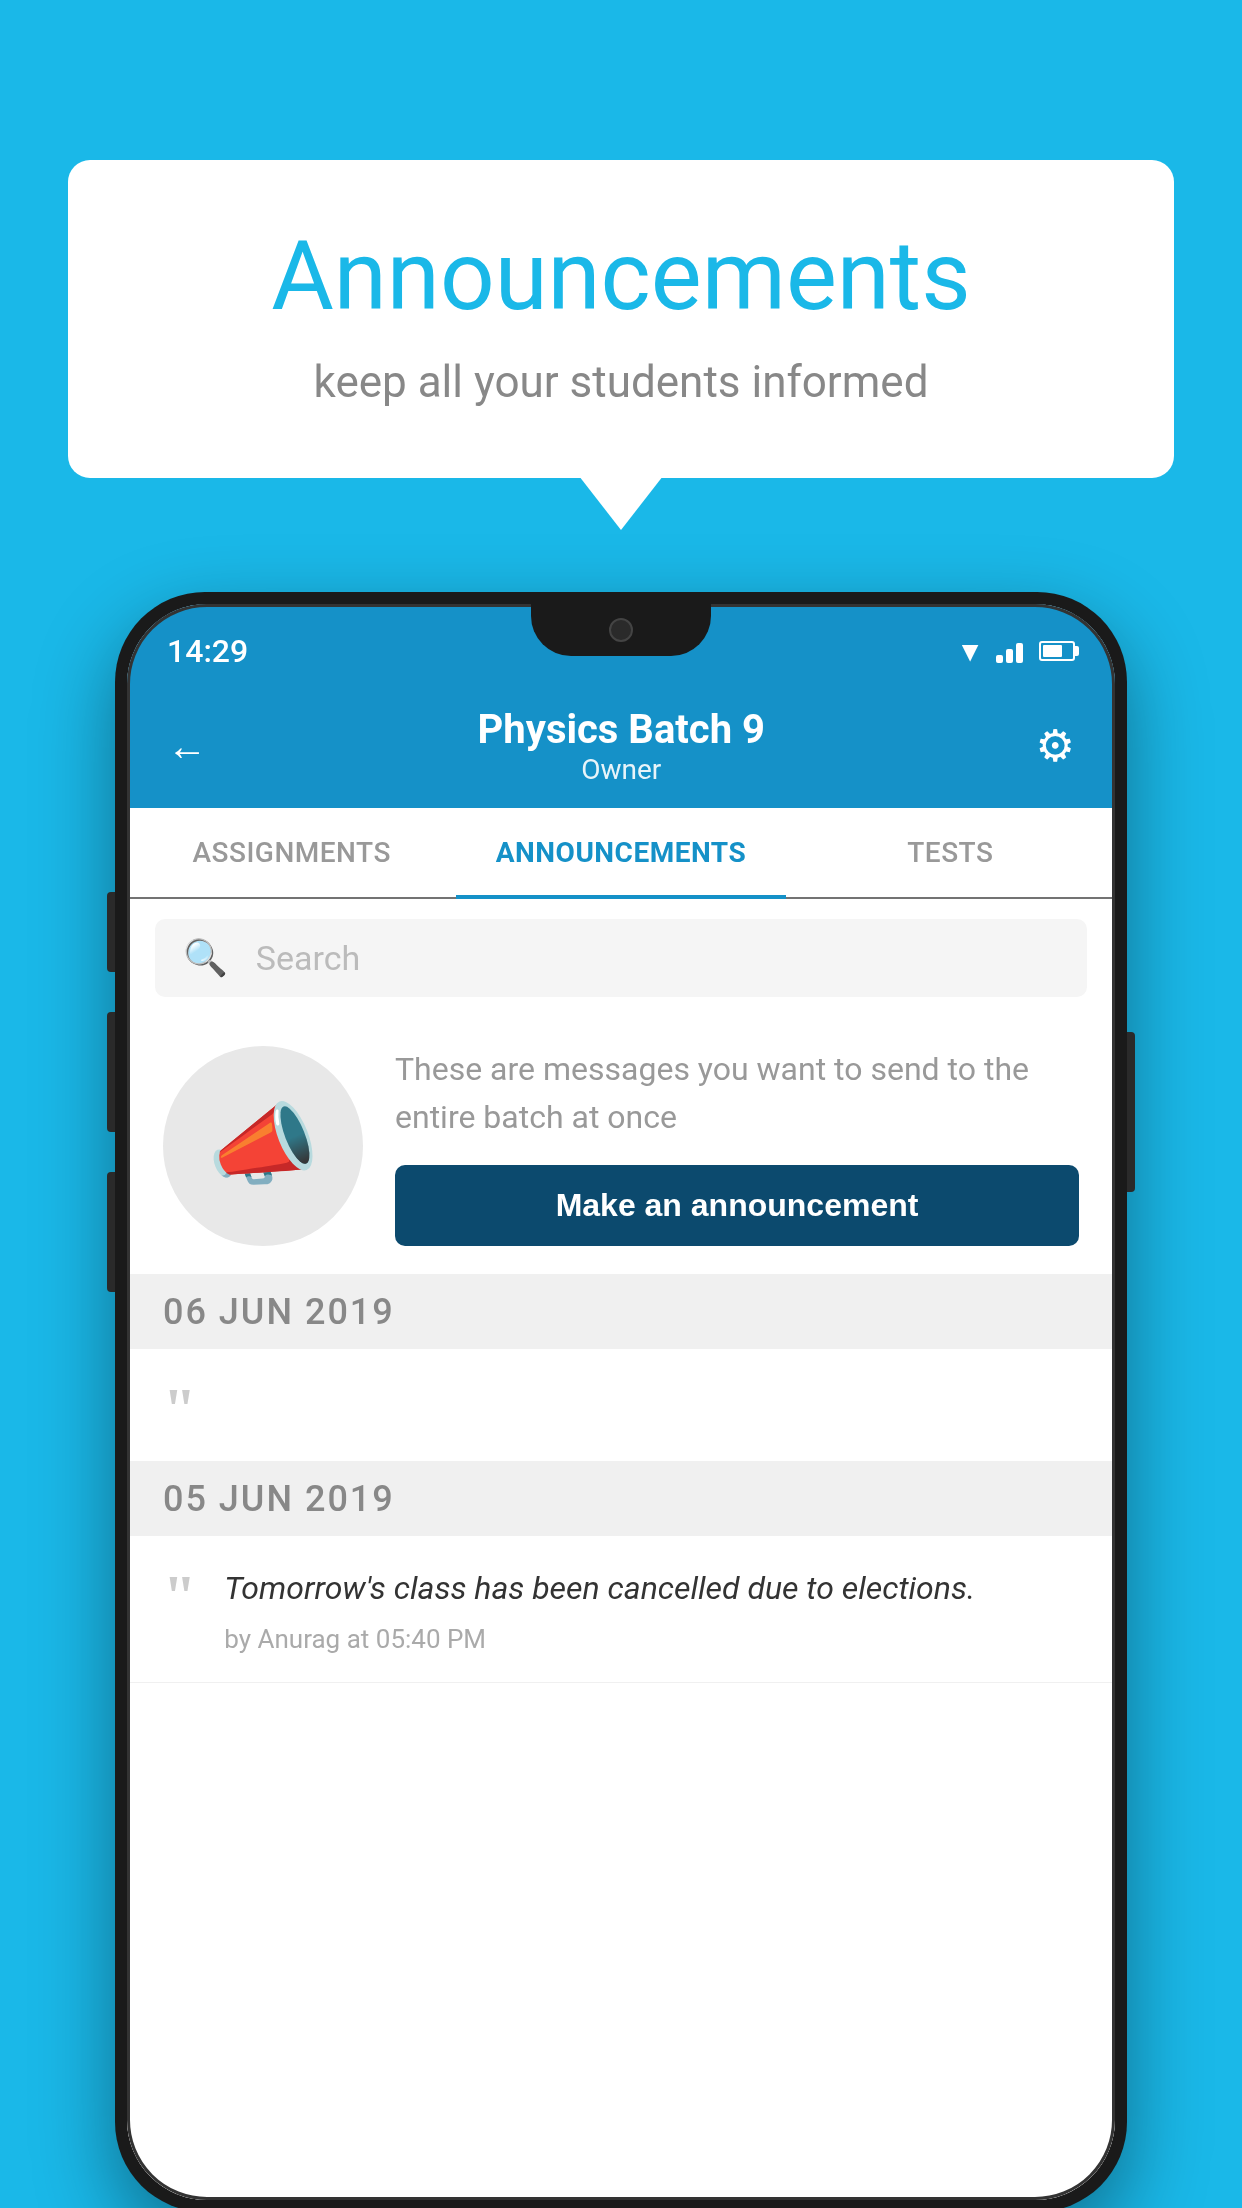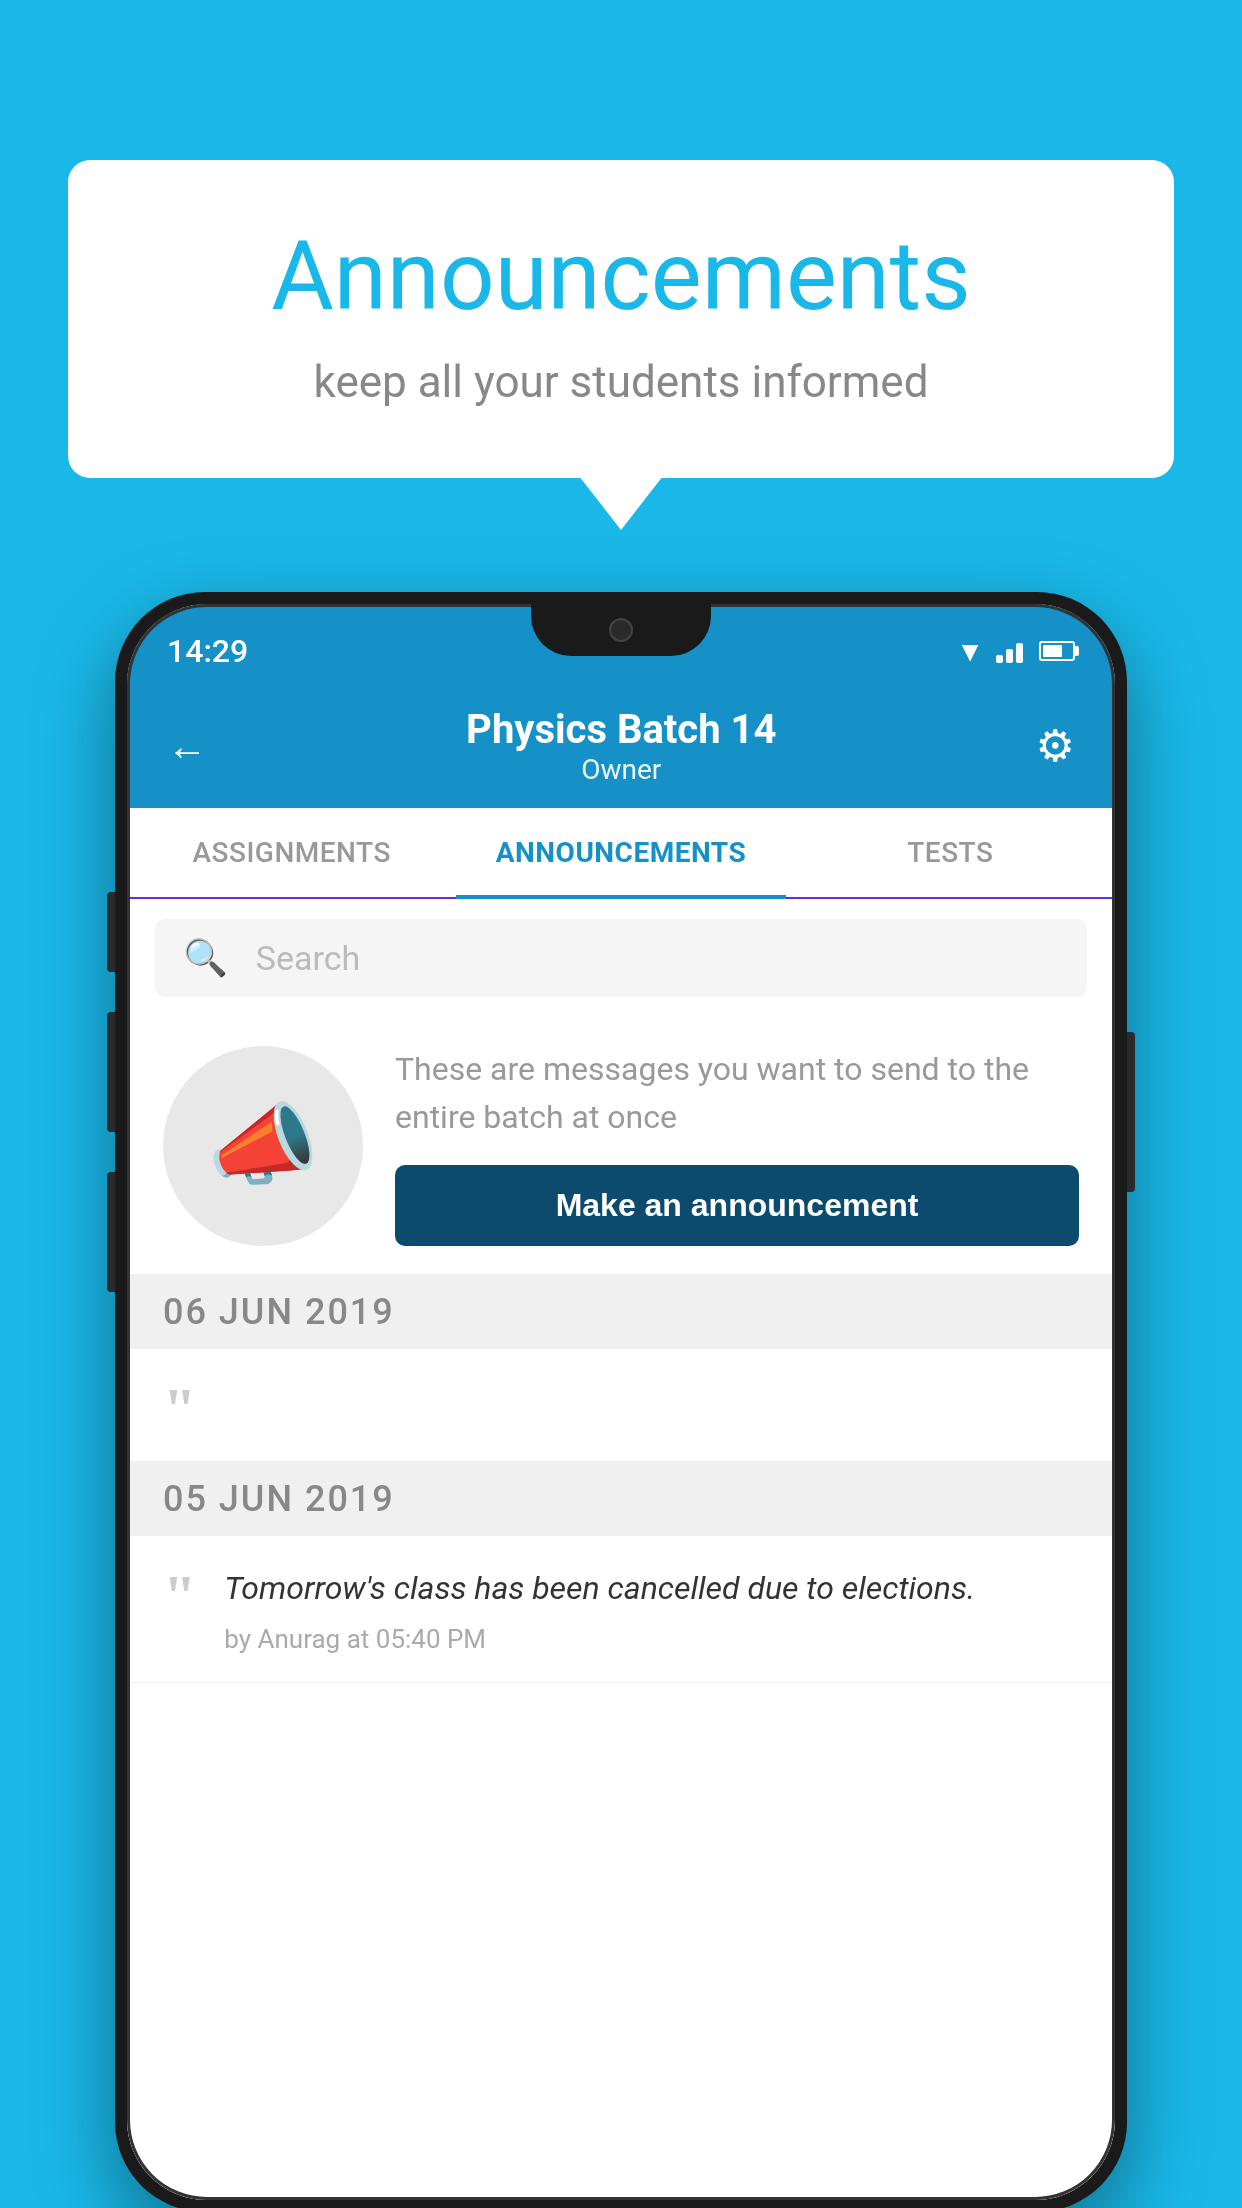--- a/index.html
+++ b/index.html
@@ -273,21 +273,21 @@
     .gear-icon {
       color: white;
       font-size: 44px;
       cursor: pointer;
     }
 
     
     .tabs-container {
       background: white;
       display: flex;
-      border-bottom: 2px solid #6d28d9;
+      border-bottom: 2px solid #737373;
       flex-shrink: 0;
     }
 
     .tab {
       flex: 1;
       text-align: center;
       padding: 28px 10px;
       font-size: 28px;
       font-weight: 500;
       color: #999;
@@ -490,21 +490,21 @@
           </div>
           <div class="battery-icon">
             <div class="battery-fill"></div>
           </div>
         </div>
       </div>
 
       <div class="app-bar">
         <span class="back-arrow">←</span>
         <div class="app-bar-title-group">
-          <div class="app-bar-title">Physics Batch 14</div>
+          <div class="app-bar-title">Physics Batch 9</div>
           <div class="app-bar-subtitle">Owner</div>
         </div>
         <span class="gear-icon">⚙</span>
       </div>
 
       <div class="tabs-container">
         <div class="tab">ASSIGNMENTS</div>
         <div class="tab active">ANNOUNCEMENTS</div>
         <div class="tab">TESTS</div>
       </div>

